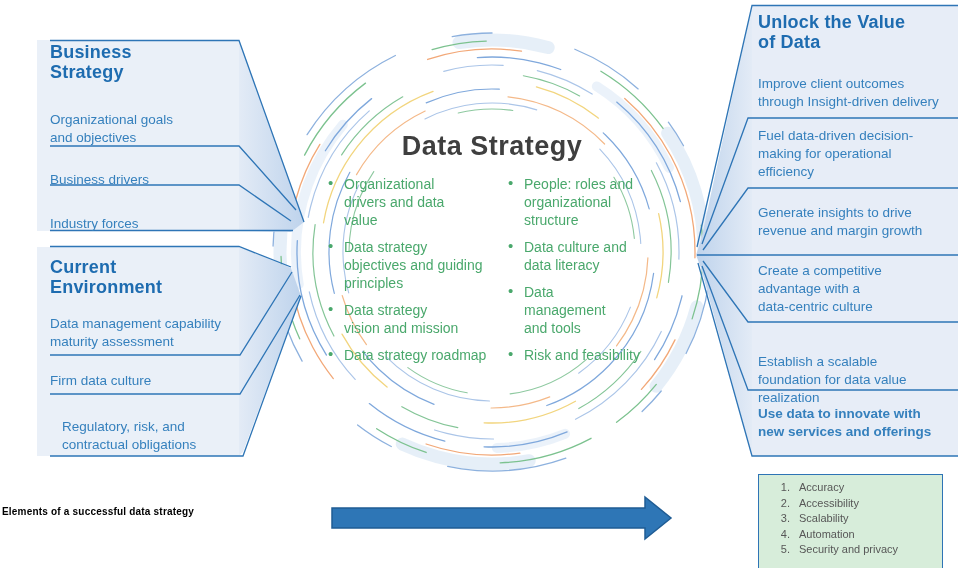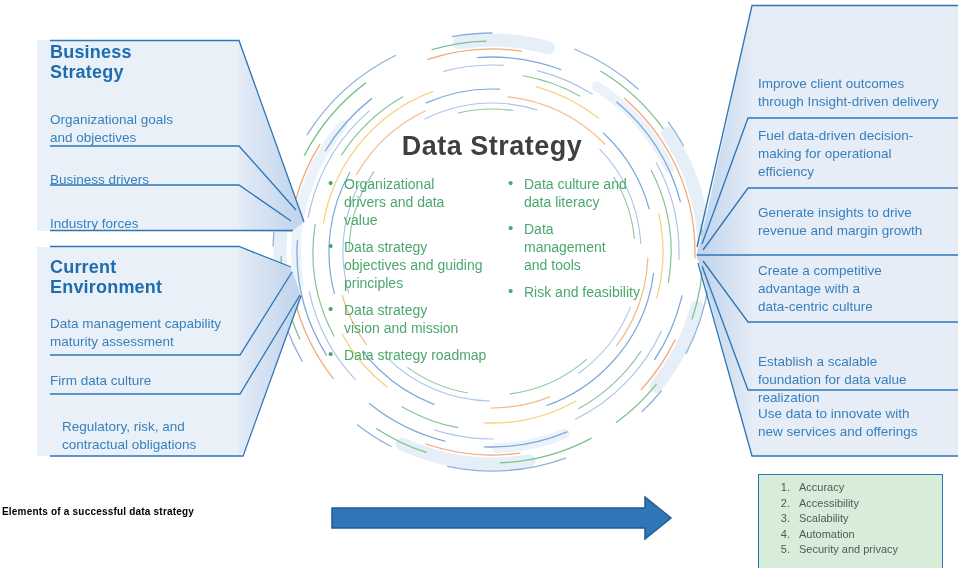--- a/index.html
+++ b/index.html
@@ -24,21 +24,21 @@
   .ce-list .blue-item:nth-child(2){top:57px;}
   .ce-list .blue-item:nth-child(3){top:103px;margin-left:12px;}
 
   .unlock-list{position:absolute;left:758px;top:75px;width:210px;height:380px;}
   .unlock-list .blue-item{position:absolute;left:0;}
   .unlock-list .blue-item:nth-child(1){top:0;}
   .unlock-list .blue-item:nth-child(2){top:52px;}
   .unlock-list .blue-item:nth-child(3){top:129px;}
   .unlock-list .blue-item:nth-child(4){top:187px;}
   .unlock-list .blue-item:nth-child(5){top:254px;margin-top:24px;}
-  .unlock-list .blue-item:nth-child(6){top:330px;}
+  .unlock-list .blue-item:nth-child(6){top:330px;font-weight:bold;}
 
   .center-title{left:292px;top:131px;width:400px;text-align:center;font-size:27px;
                 font-weight:bold;color:var(--center-title,#3f3f3f);letter-spacing:.5px;}
 
   .bullets{position:absolute;margin:0;padding:0;list-style:none;font-size:14px;line-height:18px;
            color:var(--bullet-green,#4aa86c);}
   .bullets li{position:relative;margin:0 0 9px 0;white-space:pre-line;}
   .bullets li::before{content:"\2022";position:absolute;left:-16px;top:-1px;font-size:15px;}
   .bullets-left{left:344px;top:175px;width:175px;}
   .bullets-right{left:524px;top:175px;width:155px;}
@@ -145,28 +145,33 @@
 value</li>
       <li>Data strategy
 objectives and guiding
 principles</li>
       <li>Data strategy
 vision and mission</li>
       <li>Data strategy roadmap</li>
     </ul>
   <ul class="bullets bullets-right">
 
+  <li>People: roles and
+organizational
+structure</li>
       <li>Data culture and
 data literacy</li>
       <li>Data
 management
 and tools</li>
       <li>Risk and feasibility</li>
     </ul>
 
+  <div class="abs ptitle" style="left:758px;top:12px;">Unlock the Value
+of Data</div>
   <div class="unlock-list">
 
   <div class="blue-item">Improve client outcomes
 through Insight-driven delivery</div>
       <div class="blue-item">Fuel data-driven decision-
 making for operational
 efficiency</div>
       <div class="blue-item">Generate insights to drive
 revenue and margin growth</div>
       <div class="blue-item">Create a competitive

